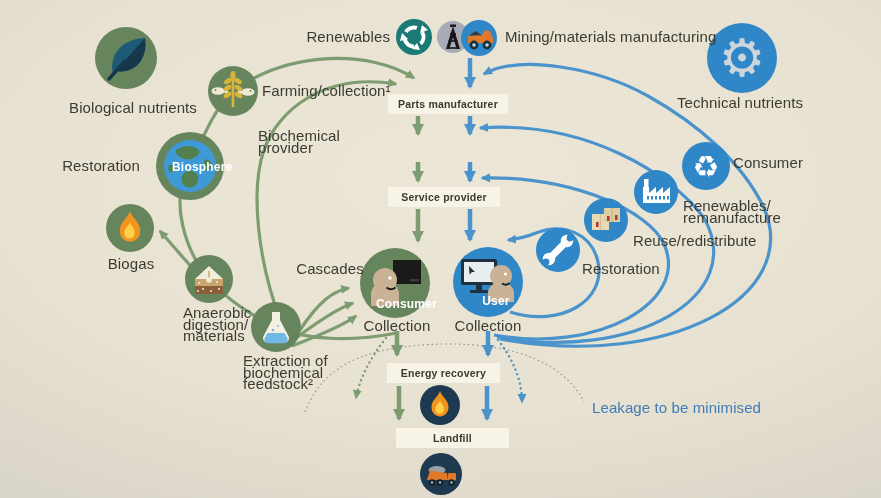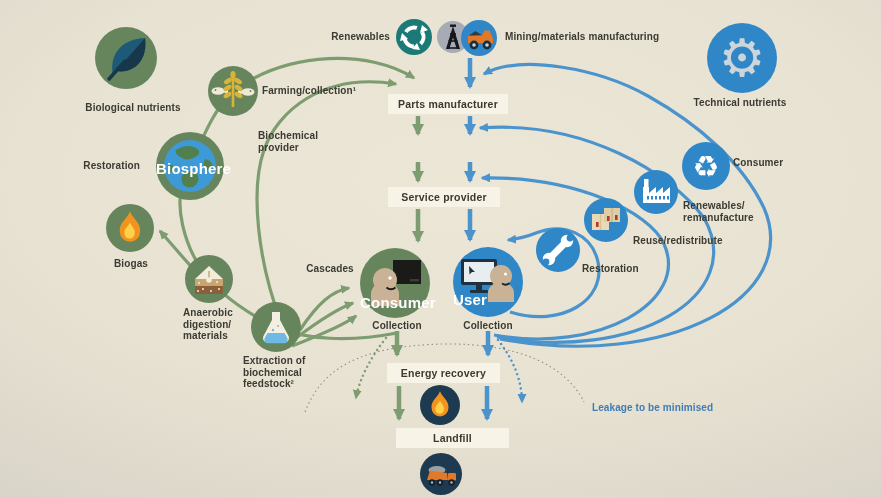--- a/index.html
+++ b/index.html
@@ -2,24 +2,24 @@
 <html><head>
 <meta charset="utf-8">
 <style>
   html,body{margin:0;padding:0}
   .stage{position:relative;width:881px;height:498px;overflow:hidden;
     font-family:"Liberation Sans",sans-serif;
     background:radial-gradient(ellipse 120% 110% at 52% 36%, #ece6d6 0%, #e8e2d2 42%, #d7d3c7 75%, #c6c3b9 100%);}
   .arrows{position:absolute;left:0;top:0;z-index:1}
   .node{position:absolute;border-radius:50%;z-index:2}
   .node svg{position:absolute;inset:0;width:100%;height:100%}
-  .lbl{position:absolute;z-index:3;font-size:10px;font-weight:700;color:#3b3b33;line-height:11.5px;letter-spacing:.1px;white-space:nowrap}
+  .lbl{position:absolute;z-index:3;font-size:15px;font-weight:400;color:#3b3b33;line-height:11.5px;letter-spacing:.1px;white-space:nowrap}
   .pbox{position:absolute;z-index:2;height:20px;background:#f7f3e6;color:#3a3a30;
     font-size:10.5px;font-weight:700;text-align:center;line-height:20px;letter-spacing:.2px}
-  .ntext{position:absolute;left:0;right:0;z-index:3;color:#fff;font-weight:700;font-size:15px;letter-spacing:.2px}
+  .ntext{position:absolute;left:16px;right:0;z-index:3;text-align:center;color:#fff;font-weight:700;font-size:12px;letter-spacing:.2px}
   .glyph{position:absolute;inset:0;display:flex;align-items:center;justify-content:center}
   .ta-r{text-align:right}.ta-c{text-align:center}
   .leak{color:#3f7cb6}
 </style>
 </head>
 <body>
 
 <div class="stage">
 
   <svg class="arrows" width="881" height="498" viewBox="0 0 881 498">

